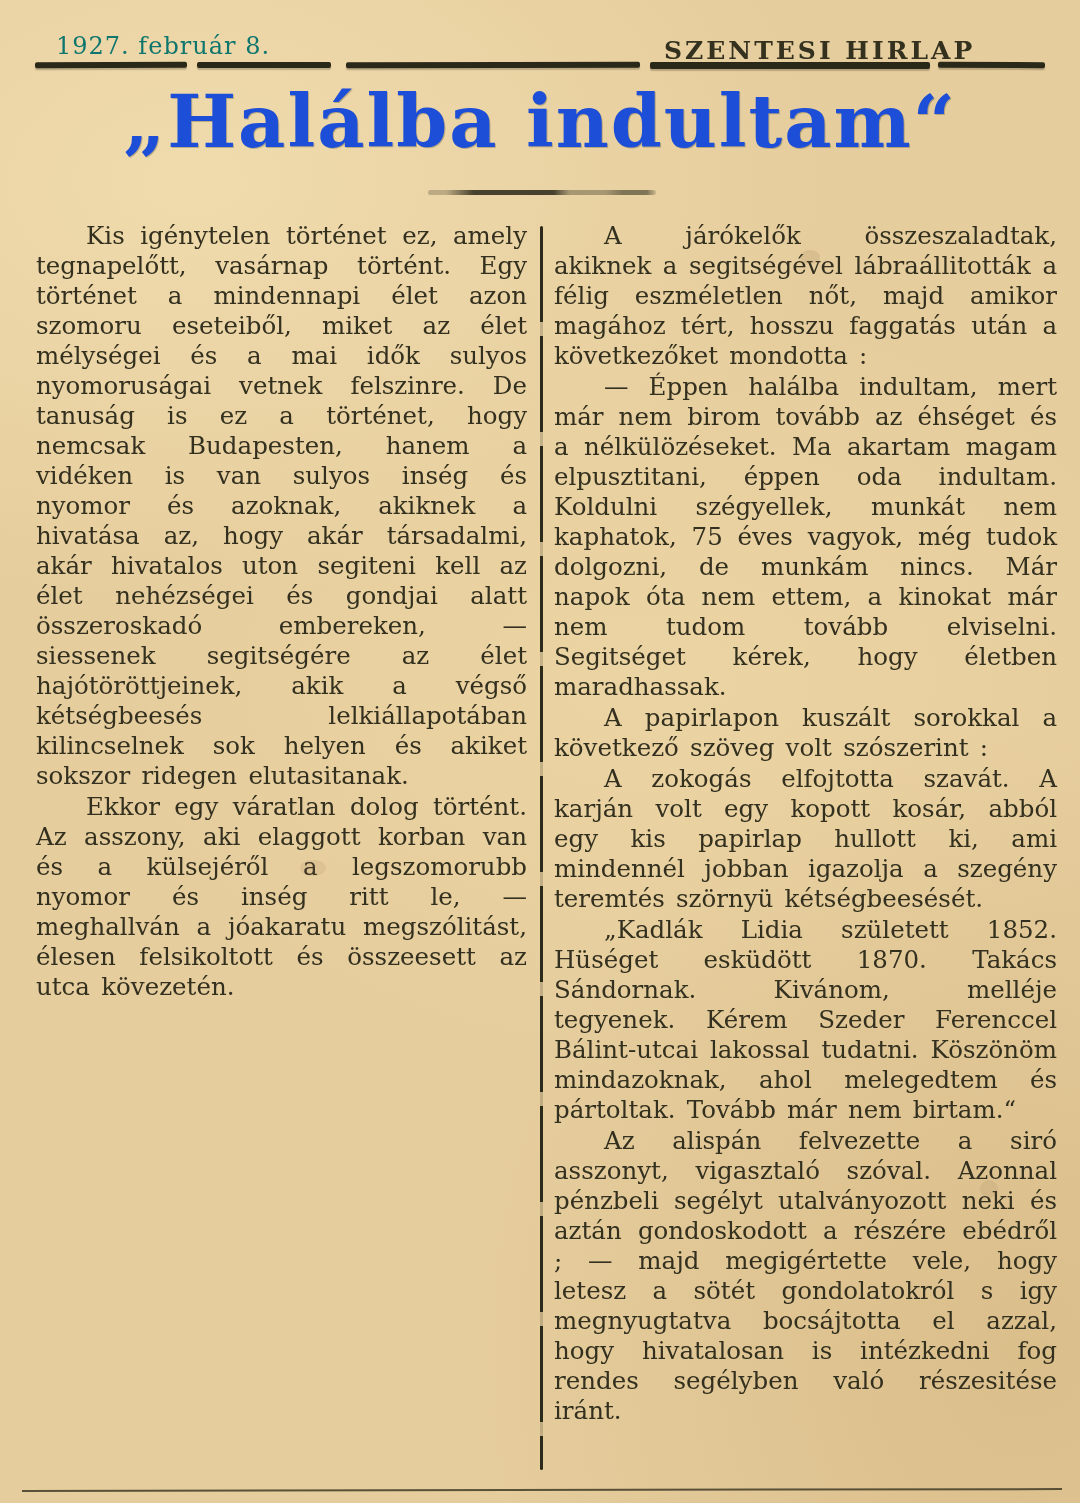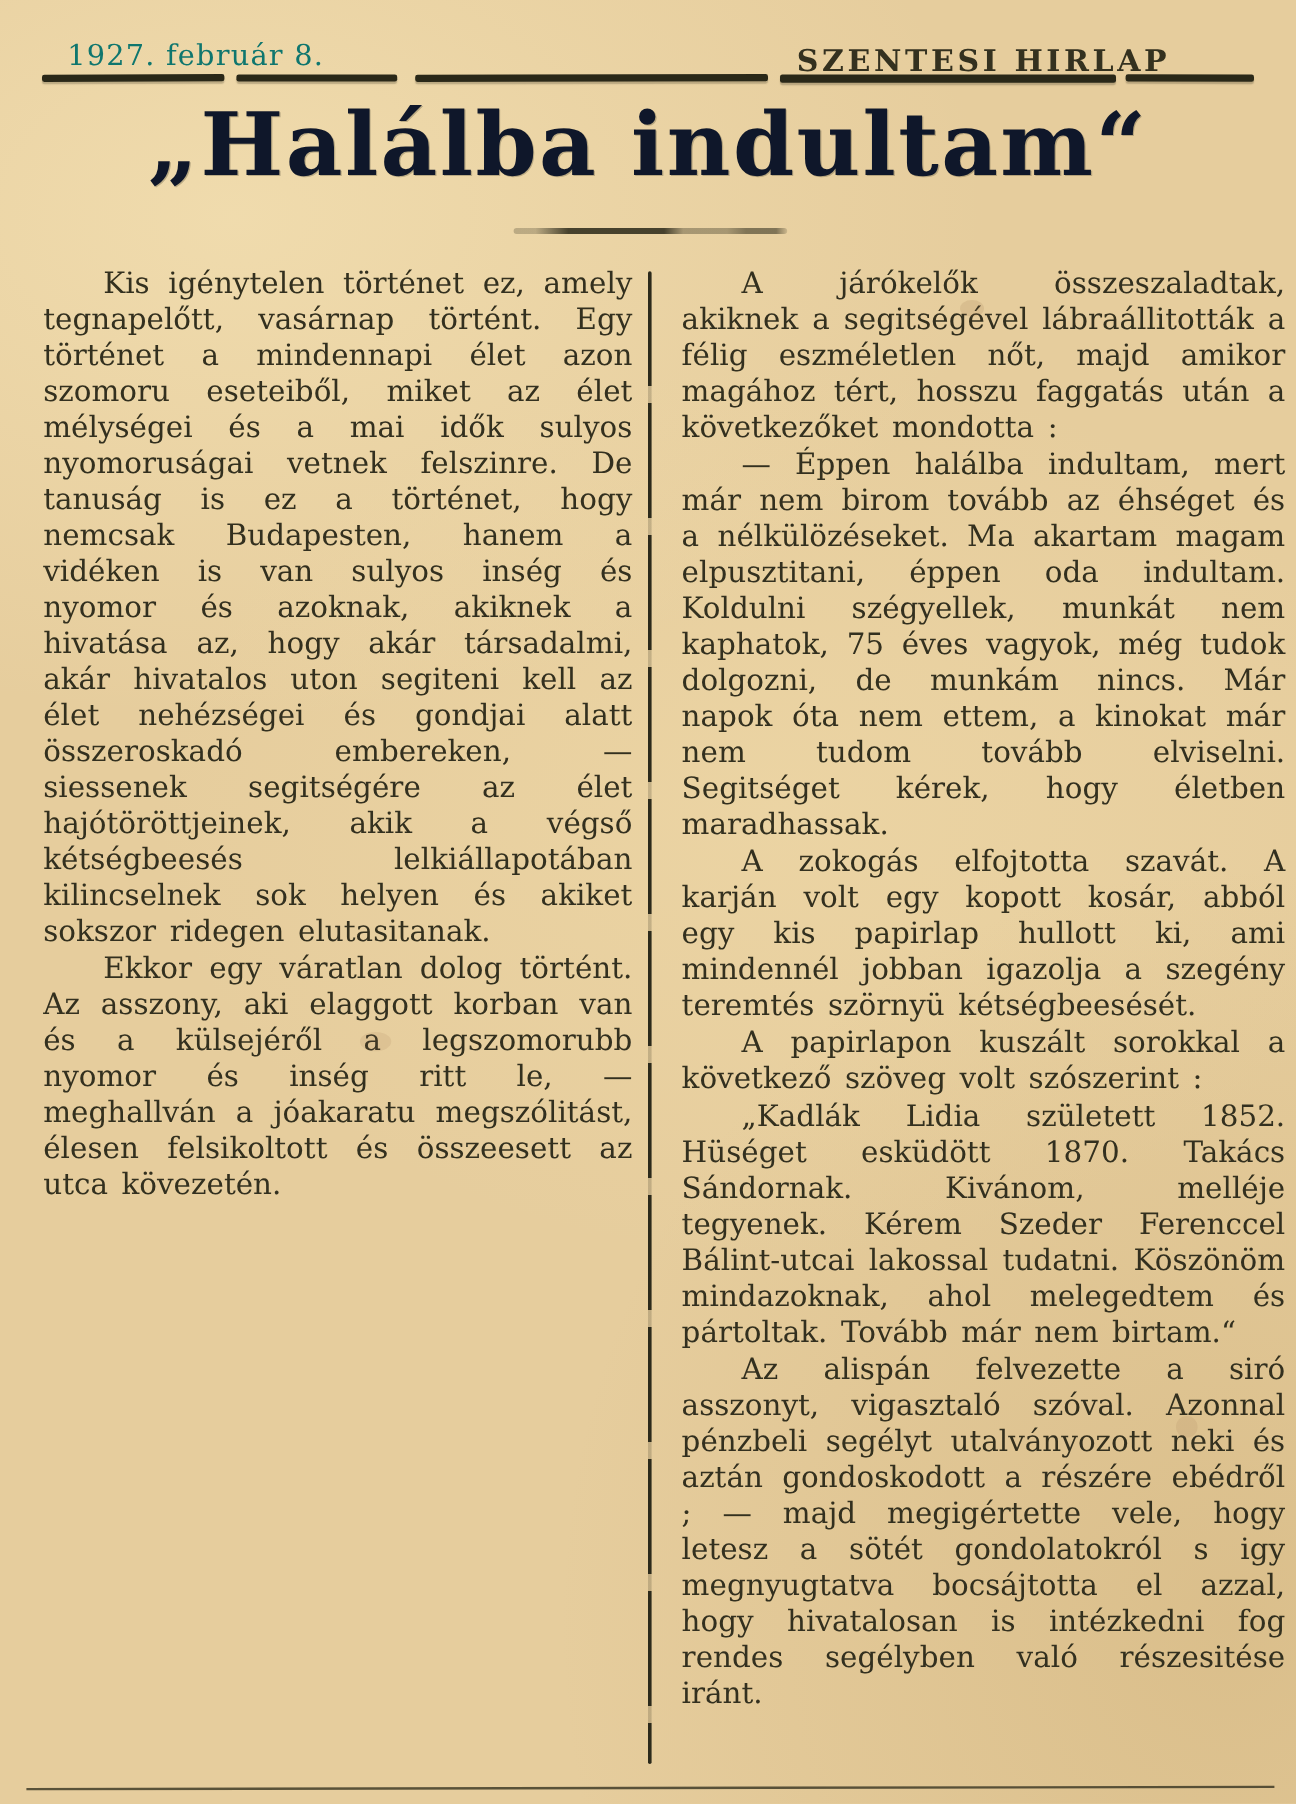--- a/index.html
+++ b/index.html
@@ -33,39 +33,39 @@
   .rs1 { left: 35px;  width: 152px; transform: rotate(-0.2deg); }
   .rs2 { left: 197px; width: 134px; }
   .rs3 { left: 346px; width: 294px; transform: rotate(-0.1deg); }
   .rs4 { left: 650px; width: 280px; height: 7px; }
   .rs5 { left: 938px; width: 107px; height: 6px; transform: rotate(0.2deg); }
 
   
   .headline {
     position: absolute; left: 0; top: 78px; width: 1080px;
     text-align: center; font-size: 73px; font-weight: bold;
-    letter-spacing: 2px; color: #0f172a;
+    letter-spacing: 2px; color: #1d4ed8;
     text-shadow: 1px 1px 0 rgba(36,34,21,0.25);
   }
   .headline-divider {
     position: absolute; left: 428px; top: 190px; width: 228px; height: 5px;
     background: linear-gradient(to right,
       rgba(42,40,24,0.25) 0 8%, rgba(42,40,24,0.85) 20% 55%,
       rgba(42,40,24,0.35) 62% 78%, rgba(42,40,24,0.55) 85% 96%, rgba(42,40,24,0.15));
     border-radius: 3px;
   }
 
   
   .col {
     position: absolute; top: 221px;
     font-size: 24.5px; line-height: 30px;
     text-align: justify; word-spacing: 3.5px;
   }
   .col-left  { left: 36px;  width: 491px; }
-  .col-right { left: 568px; width: 503px; }
+  .col-right { left: 554px; width: 503px; }
   .col p { margin: 0 0 1px 0; text-indent: 50px; }
   .column-divider {
     position: absolute; left: 540px; top: 226px; width: 3px; height: 1244px;
     background: repeating-linear-gradient(to bottom,
       #2c2a1b 0 96px, rgba(44,42,27,0.2) 96px 110px);
     border-radius: 2px;
   }
 
   
   .footer-rule {
@@ -99,22 +99,22 @@
   <div class="col col-left">
     <p>Kis igénytelen történet ez, amely tegnapelőtt, vasárnap történt. Egy történet a mindennapi élet azon szomoru eseteiből, miket az élet mélységei és a mai idők sulyos nyomoruságai vetnek felszinre. De tanuság is ez a történet, hogy nemcsak Budapesten, hanem a vidéken is van sulyos inség és nyomor és azoknak, akiknek a hivatása az, hogy akár társadalmi, akár hivatalos uton segiteni kell az élet nehézségei és gondjai alatt összeroskadó embereken, — siessenek segitségére az élet hajótöröttjeinek, akik a végső kétségbeesés lelkiállapotában kilincselnek sok helyen és akiket sokszor ridegen elutasitanak.</p>
     <p>Ekkor egy váratlan dolog történt. Az asszony, aki elaggott korban van és a külsejéről a legszomorubb nyomor és inség ritt le, — meghallván a jóakaratu megszólitást, élesen felsikoltott és összeesett az utca kövezetén.</p>
   </div>
 
   <div class="column-divider"></div>
 
   <div class="col col-right">
     <p>A járókelők összeszaladtak, akiknek a segitségével lábraállitották a félig eszméletlen nőt, majd amikor magához tért, hosszu faggatás után a következőket mondotta :</p>
     <p>— Éppen halálba indultam, mert már nem birom tovább az éhséget és a nélkülözéseket. Ma akartam magam elpusztitani, éppen oda indultam. Koldulni szégyellek, munkát nem kaphatok, 75 éves vagyok, még tudok dolgozni, de munkám nincs. Már napok óta nem ettem, a kinokat már nem tudom tovább elviselni. Segitséget kérek, hogy életben maradhassak.</p>
+    <p>A papirlapon kuszált sorokkal a következő szöveg volt szószerint :</p>
     <p>A zokogás elfojtotta szavát. A karján volt egy kopott kosár, abból egy kis papirlap hullott ki, ami mindennél jobban igazolja a szegény teremtés szörnyü kétségbeesését.</p>
-    <p>A papirlapon kuszált sorokkal a következő szöveg volt szószerint :</p>
     <p>„Kadlák Lidia született 1852. Hüséget esküdött 1870. Takács Sándornak. Kivánom, melléje tegyenek. Kérem Szeder Ferenccel Bálint-utcai lakossal tudatni. Köszönöm mindazoknak, ahol melegedtem és pártoltak. Tovább már nem birtam.“</p>
     <p>Az alispán felvezette a siró asszonyt, vigasztaló szóval. Azonnal pénzbeli segélyt utalványozott neki és aztán gondoskodott a részére ebédről ; — majd megigértette vele, hogy letesz a sötét gondolatokról s igy megnyugtatva bocsájtotta el azzal, hogy hivatalosan is intézkedni fog rendes segélyben való részesitése iránt.</p>
   </div>
 
   <div class="footer-rule"></div>
 
   <div class="blemish b1"></div>
   <div class="blemish b2"></div>
   <div class="blemish b3"></div>
 

